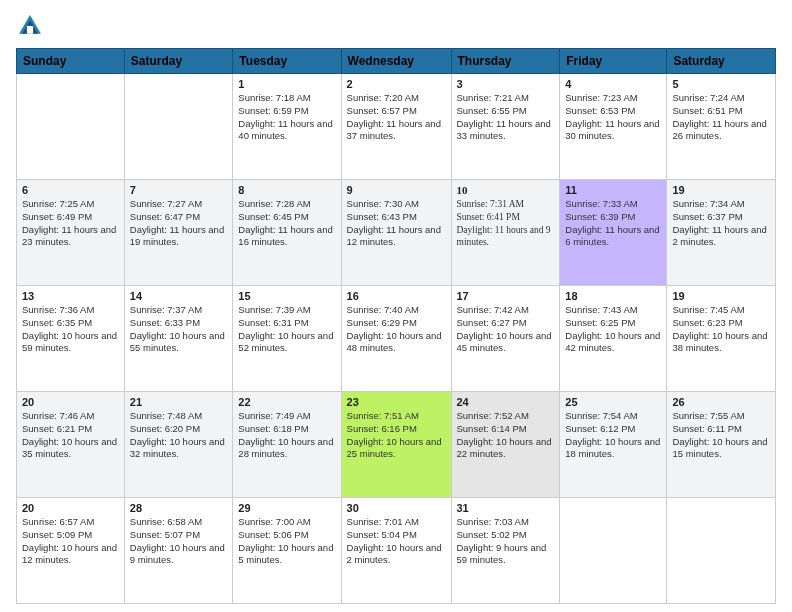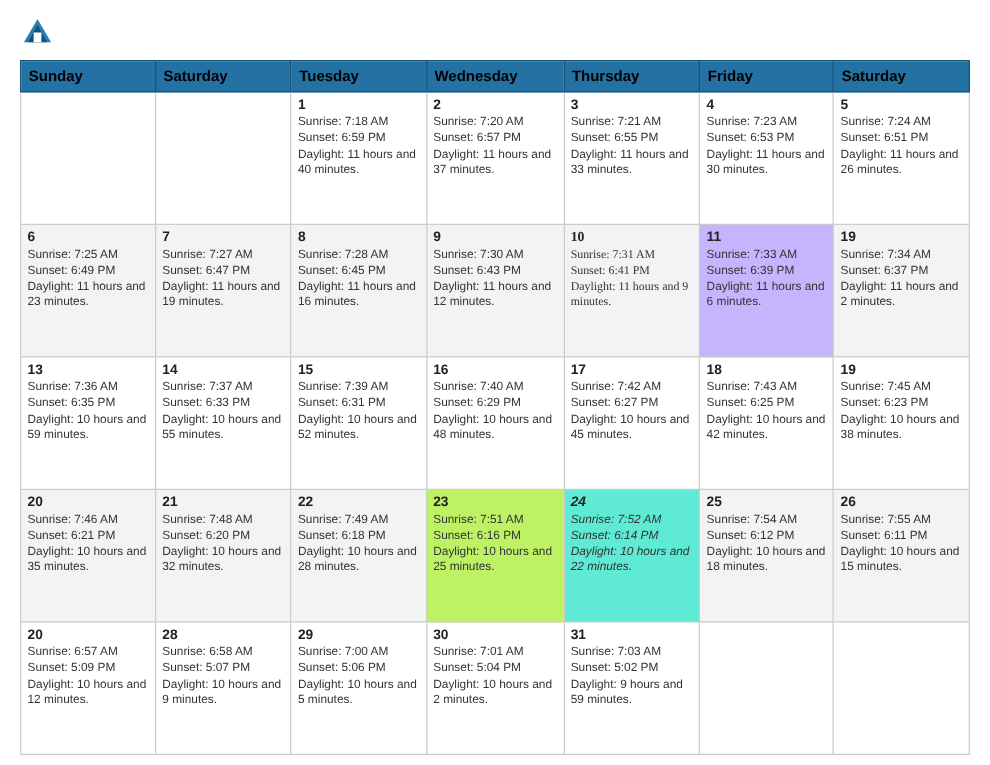--- a/index.html
+++ b/index.html
@@ -210,21 +210,21 @@
             <div class="day-info">Sunrise: 7:48 AM<br>Sunset: 6:20 PM<br>Daylight: 10 hours and 32 minutes.</div>
           </td>
           <td style="background: rgb(242, 243, 244);">
             <span class="day-num">22</span>
             <div class="day-info">Sunrise: 7:49 AM<br>Sunset: 6:18 PM<br>Daylight: 10 hours and 28 minutes.</div>
           </td>
           <td style="background: #bef264;">
             <span class="day-num">23</span>
             <div class="day-info">Sunrise: 7:51 AM<br>Sunset: 6:16 PM<br>Daylight: 10 hours and 25 minutes.</div>
           </td>
-          <td style="background: #5eead4; font-style: italic;">
+          <td style="background: #e5e5e5;">
             <span class="day-num">24</span>
             <div class="day-info">Sunrise: 7:52 AM<br>Sunset: 6:14 PM<br>Daylight: 10 hours and 22 minutes.</div>
           </td>
           <td style="background: rgb(242, 243, 244);">
             <span class="day-num">25</span>
             <div class="day-info">Sunrise: 7:54 AM<br>Sunset: 6:12 PM<br>Daylight: 10 hours and 18 minutes.</div>
           </td>
           <td style="background: rgb(242, 243, 244);">
             <span class="day-num">26</span>
             <div class="day-info">Sunrise: 7:55 AM<br>Sunset: 6:11 PM<br>Daylight: 10 hours and 15 minutes.</div>

